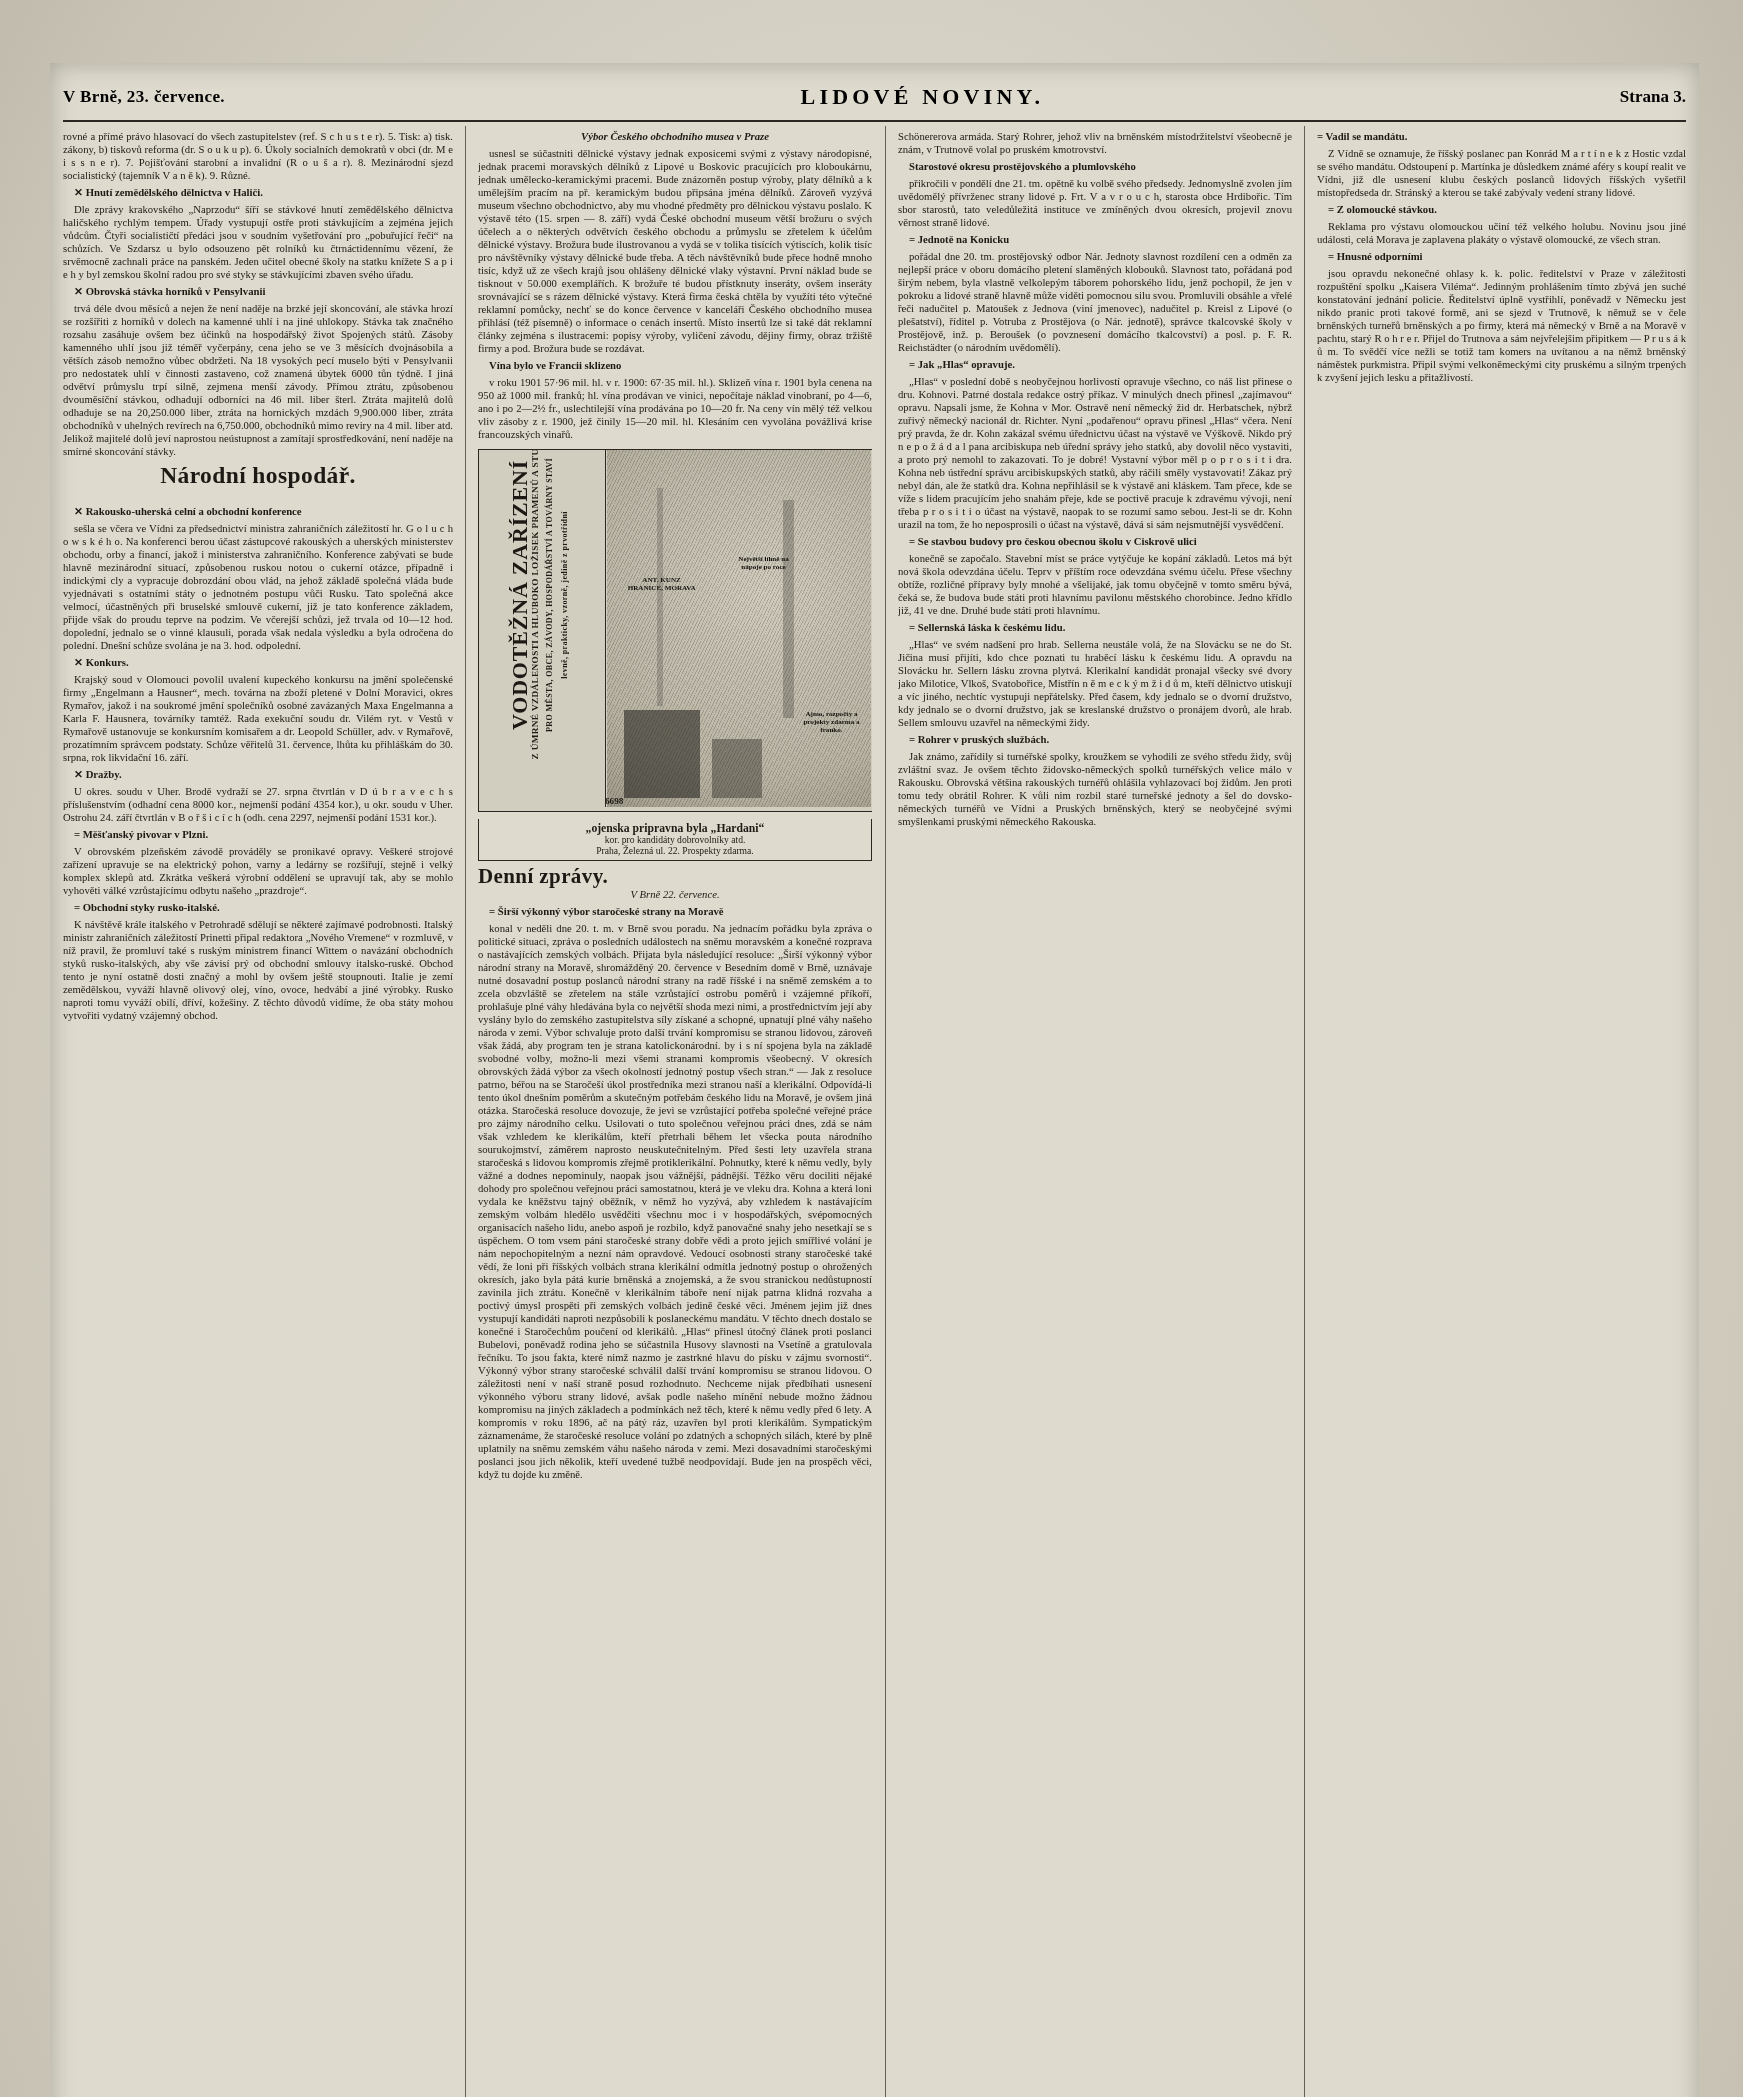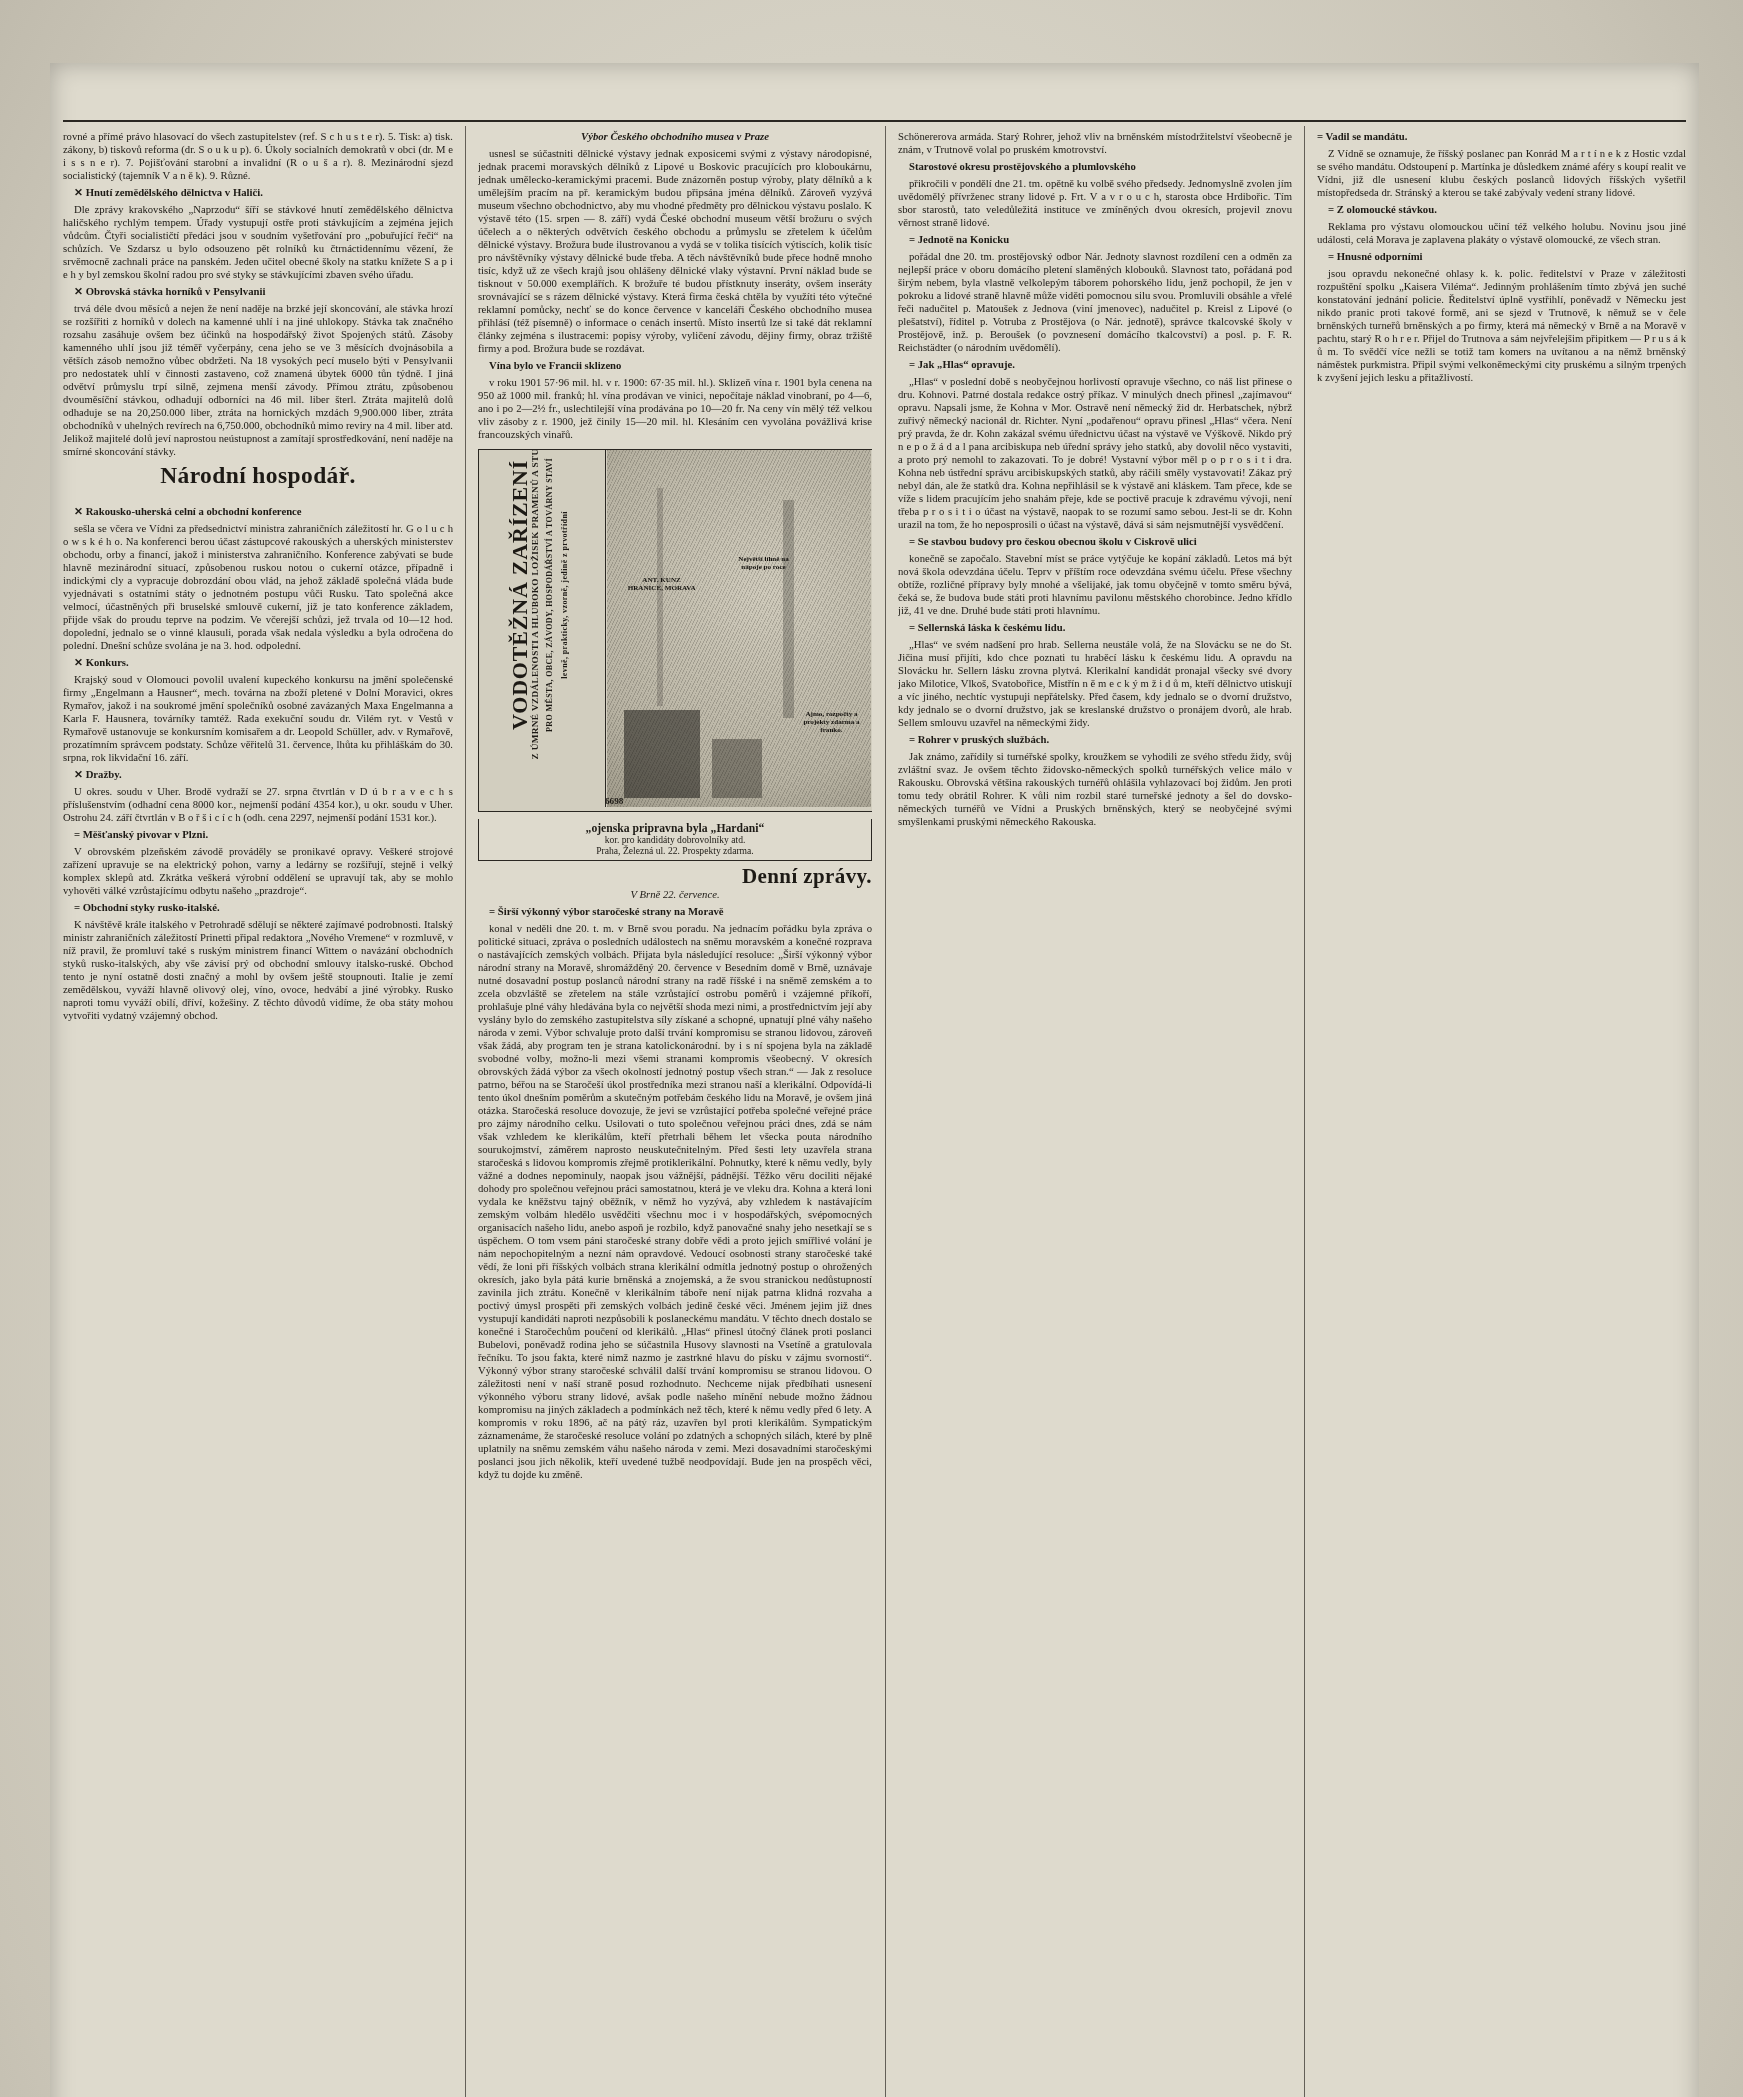--- a/index.html
+++ b/index.html
@@ -55,21 +55,21 @@
 
   p{margin:4px 0 0 0;text-indent:11px;}
   .p0{text-indent:0;}
   .hd{font-weight:bold;}
   .cross{font-weight:bold;}
   .sect{
     font-size:23.5px;font-weight:bold;text-align:center;
     margin:11px 0 23px 0;letter-spacing:0.4px;
   }
   .sect2{
-    font-size:21px;font-weight:bold;text-align:right;
+    font-size:21px;font-weight:bold;text-align:left;
     margin:9.2px 0 5px 0;letter-spacing:0.4px;
   }
   .centerline{text-align:center;text-indent:0;font-style:italic;}
 
   
   .adbox{
     position:relative;margin:7.6px 0 7.6px 0;
     width:100%;height:361px;
     border:1.7px solid #2a2722;
     background:#d2cebf;
@@ -107,20 +107,25 @@
   }
   .adfoot .b{font-weight:bold;font-size:11.7px;}
 </style>
 </head>
 <body>
 
 <div id="page">
   <div id="paper"></div>
   <div id="sheet"></div>
 
+  <div id="head">
+    <div class="hl">V Brně, 23. července.</div>
+    <div class="hc">LIDOVÉ NOVINY.</div>
+    <div class="hr">Strana 3.</div>
+  </div>
   <div class="headrule" id="rule-top"></div>
 
   <div id="cols">
     <div class="vrule" id="v1"></div>
     <div class="vrule" id="v2"></div>
     <div class="vrule" id="v3"></div>
 
     <div class="col" id="c1">
       <p class="p0">rovné a přímé právo hlasovací do všech zastupitelstev (ref. S c h u s t e r).  5. Tisk: a) tisk. zákony, b) tiskovů reforma (dr. S o u k u p).  6. Úkoly socialních demokratů v obci (dr. M e i s s n e r).  7. Pojišťování starobní a invalidní (R o u š a r).  8. Mezinárodní sjezd socialistický (tajemník V a n ě k).  9. Různé.</p>
       <p><span class="cross">✕ </span><span class="hd">Hnutí zemědělského dělnictva v Haliči.</span></p>

